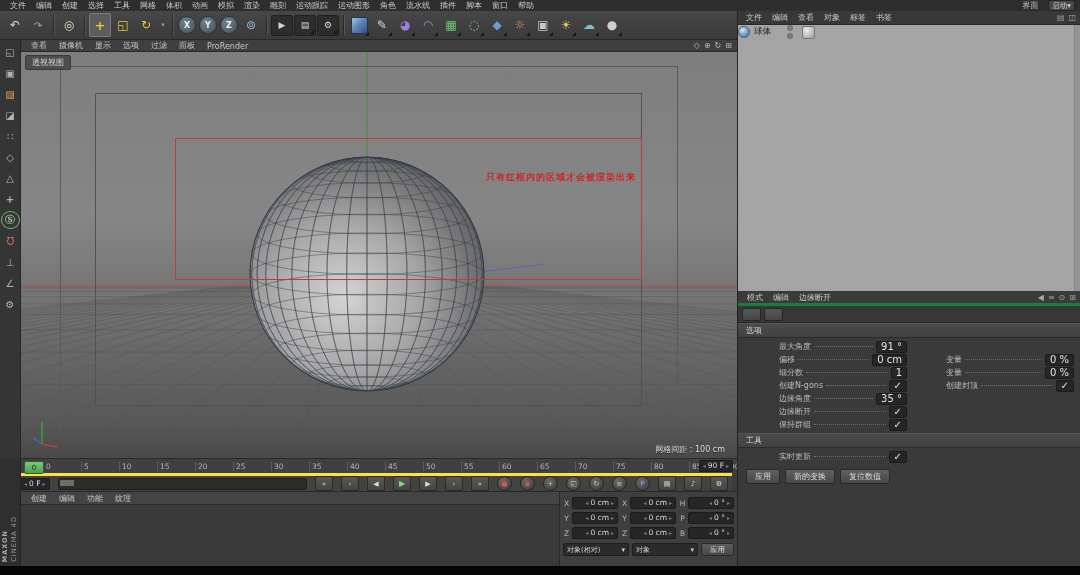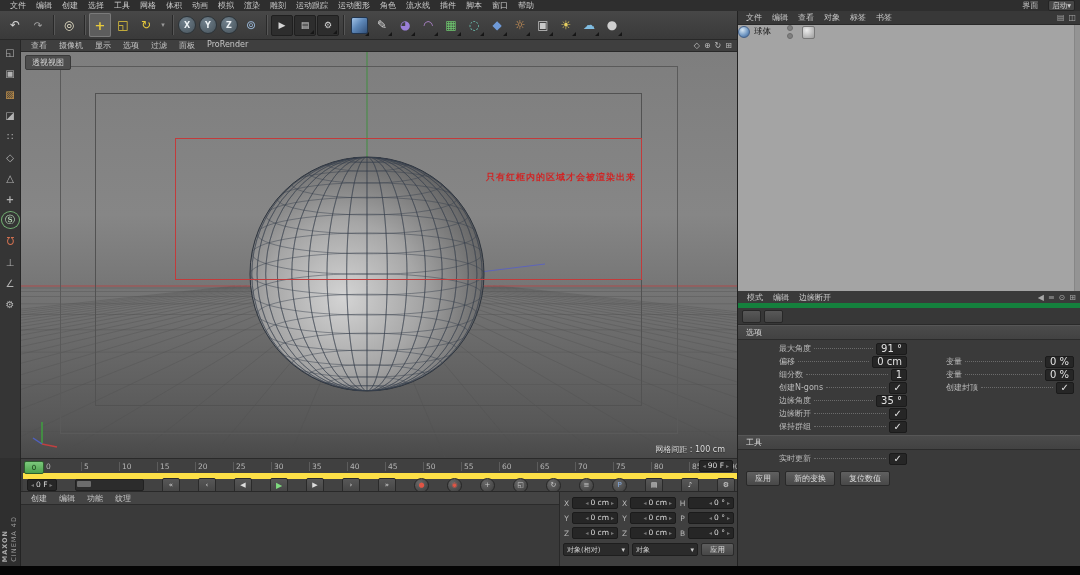--- a/index.html
+++ b/index.html
@@ -1,21 +1,21 @@
 <!DOCTYPE html>
 <html><head>
 <meta charset="utf-8">
 <style>
   html,body{margin:0;padding:0;background:#222;}
   body{font-family:"DejaVu Sans","Liberation Sans",sans-serif;}
   #app{position:relative;width:1080px;height:575px;background:#3c3c3c;overflow:hidden;color:#c9c9c9;}
   .mi{cursor:default;}
   
   #menubar{position:absolute;left:0;top:0;width:1080px;height:11px;background:#2e2e2e;display:flex;align-items:center;font-size:8px;padding-left:5px;box-sizing:border-box;}
-  .menu-items{display:flex;}
+  .menu-items{display:flex;align-items:flex-end;}
   #menubar .mi{padding:0 5px;line-height:11px;color:#cbcbcb;white-space:nowrap;}
   #menubar-right{margin-left:auto;display:flex;align-items:center;gap:5px;padding-right:5px;}
   .mini-select{background:#474747;border:1px solid #242424;border-radius:2px;font-size:7.5px;height:9px;display:flex;align-items:center;gap:0;padding:0 3px;color:#ccc;}
   
   #toolbar{position:absolute;left:0;top:11px;width:737px;height:29px;background:linear-gradient(#474747,#3a3a3a);border-bottom:1px solid #282828;display:flex;align-items:center;padding:0 4px;gap:1px;box-sizing:border-box;}
   .tb-icon{width:22px;height:24px;display:flex;align-items:center;justify-content:center;font-size:12px;color:#d5d5d5;border-radius:2px;position:relative;flex:none;}
   .tb-sep{width:1px;height:20px;background:#292929;box-shadow:1px 0 0 #575757;margin:0 3px;flex:none;}
   .sel{background:#5d5d5d;box-shadow:inset 0 0 0 1px #7a7a7a;}
   .rbtn{background:#2d2d2d;border:1px solid #1f1f1f;width:20px;height:19px;font-size:9px;}
   .dd::after{content:"";position:absolute;right:1px;bottom:1px;border-left:4px solid transparent;border-bottom:4px solid #161616;}
@@ -42,21 +42,21 @@
   #axis-gizmo{position:absolute;left:8px;bottom:8px;}
   
   #timeline{position:absolute;left:21px;top:458px;width:716px;height:15px;background:#404040;border-top:1px solid #2a2a2a;display:flex;align-items:center;font-size:7.5px;color:#b5b5b5;box-sizing:border-box;}
   #playhead{position:absolute;left:3px;top:2px;width:18px;height:11px;background:linear-gradient(#7cc97c,#4da04d);border:1px solid #2d5e2d;border-radius:2px;color:#113311;font-size:7px;display:flex;align-items:center;justify-content:center;z-index:2;}
   #ticks{display:flex;padding-left:22px;width:656px;box-sizing:border-box;flex:none;}
   .tick{width:35px;flex:none;border-left:1px solid #5c5c5c;padding-left:2px;height:9px;line-height:9px;}
   #tl-right{margin-left:auto;display:flex;align-items:center;gap:3px;padding-right:4px;}
   .num{background:#262626;border:1px solid #1b1b1b;border-radius:2px;color:#ddd;padding:0 3px;height:10px;line-height:10px;font-size:7.5px;display:inline-flex;align-items:center;white-space:nowrap;}
   .num::before{content:"◂";color:#777;font-size:6px;margin-right:2px;}
   .num::after{content:"▸";color:#777;font-size:6px;margin-left:2px;}
-  #transport{position:absolute;left:23px;top:473px;width:716px;height:18px;background:#424242;border-top:6px solid #fde047;display:flex;align-items:center;gap:18px;padding:0 4px;box-sizing:border-box;}
+  #transport{position:absolute;left:16px;top:473px;width:716px;height:18px;background:#424242;border-top:3px solid #fde047;display:flex;align-items:center;gap:8px;padding:0 4px;box-sizing:border-box;}
   #t-slider{flex:1;height:10px;background:#2c2c2c;border:1px solid #212121;border-radius:2px;position:relative;}
   #t-slider .thumb{position:absolute;left:1px;top:1px;width:14px;height:6px;background:#6c6c6c;border-radius:1px;}
   .tp-btn{width:16px;height:13px;background:linear-gradient(#575757,#454545);border:1px solid #2a2a2a;border-radius:2px;color:#ddd;font-size:7px;display:flex;align-items:center;justify-content:center;flex:none;}
   .tp-btn.play{color:#7fdc7f;font-size:8px;}
   .rec{width:13px;height:13px;border-radius:50%;display:flex;align-items:center;justify-content:center;font-size:7px;background:radial-gradient(circle at 35% 30%,#686868,#3a3a3a);border:1px solid #262626;color:#c9c9c9;flex:none;}
   .rec.red{color:#e05545;}
   .rec.blue{color:#85aee8;}
   
   #mat-manager{position:absolute;left:21px;top:491px;width:538px;height:75px;background:#3a3a3a;border-top:1px solid #292929;box-sizing:border-box;}
   #mat-menu{height:12px;background:#444;display:flex;align-items:center;font-size:8px;padding-left:4px;border-bottom:1px solid #2b2b2b;}
@@ -79,21 +79,21 @@
   .bar-right{margin-left:auto;display:flex;gap:4px;padding-right:4px;color:#a8a8a8;font-size:8px;}
   #om-area{height:267px;background:#a4a4a4;position:relative;border-bottom:1px solid #272727;}
   .om-row{display:flex;align-items:center;height:14px;padding-left:0;gap:4px;font-size:8.5px;color:#151515;}
   .obj-icon{width:10px;height:10px;border-radius:50%;background:radial-gradient(circle at 35% 30%,#d5e5f2,#6b93c0 60%,#3a5b85);border:1px solid #44618a;flex:none;}
   .om-dots{margin-left:12px;display:flex;flex-direction:column;gap:2px;}
   .om-dot{width:4px;height:4px;border-radius:50%;background:#7f7f7f;border:1px solid #6c6c6c;}
   .om-tag{width:11px;height:11px;border-radius:2px;background:radial-gradient(circle at 35% 30%,#ececec,#9b9b9b);border:1px solid #787878;margin-left:5px;}
   #om-scroll{position:absolute;right:0;top:0;width:5px;height:100%;background:#949494;border-left:1px solid #868686;}
   
   #am{position:absolute;left:0;top:280px;width:100%;height:275px;background:#3a3a3a;}
-  #am-menubar{height:12px;background:#3a3a3a;border-bottom:5px solid #15803d;display:flex;align-items:center;font-size:8px;padding-left:4px;}
+  #am-menubar{height:12px;background:#3a3a3a;border-bottom:3px solid #15803d;display:flex;align-items:center;font-size:8px;padding-left:4px;}
   #am-menubar .mi{padding:0 5px;}
   #am-tabs{height:16px;display:flex;align-items:center;gap:3px;padding-left:4px;background:#373737;border-bottom:1px solid #2a2a2a;}
   .am-chip{width:17px;height:11px;background:linear-gradient(#585858,#464646);border:1px solid #272727;border-radius:2px;}
   .am-band{height:13px;background:linear-gradient(#4b4b4b,#424242);border-top:1px solid #565656;border-bottom:1px solid #2b2b2b;display:flex;align-items:center;padding-left:8px;font-size:8px;color:#d6d6d6;}
   .am-rows{padding:2px 6px 2px 10px;}
   .am-row{display:flex;align-items:center;height:13px;gap:8px;font-size:8px;color:#bababa;}
   .pair{display:flex;align-items:center;flex:1;gap:3px;min-width:0;margin-left:31px;}
   .pair .dots{flex:1;border-bottom:1px dotted #6b6b6b;height:45%;}
   .pair .lbl{white-space:nowrap;}
   .pair .lbl:empty ~ *{visibility:hidden;}

